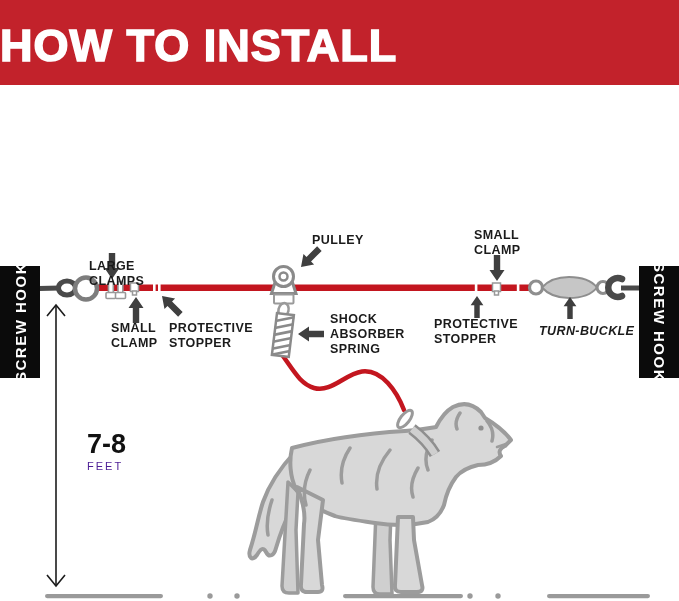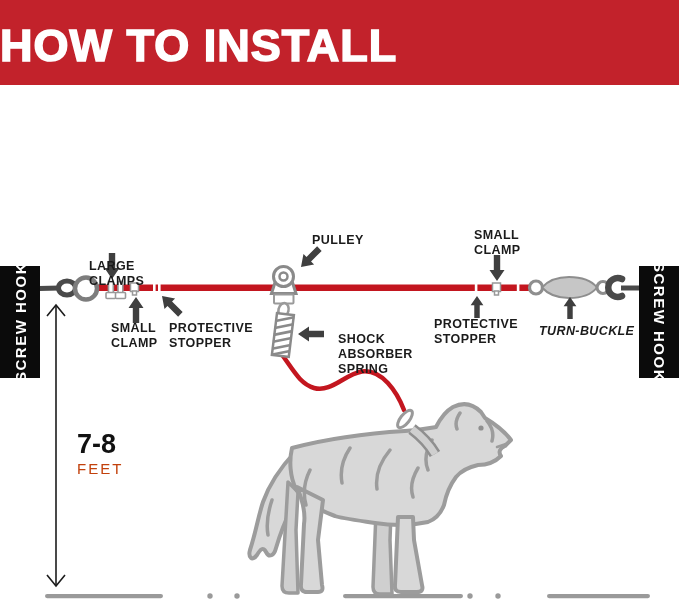--- a/index.html
+++ b/index.html
@@ -22,21 +22,21 @@
   .anchor span{color:#fff;font-weight:bold;font-size:15px;letter-spacing:1.5px;
                writing-mode:vertical-rl;white-space:nowrap;}
   .anchor.left span{transform:rotate(180deg);}
 
   
   .lbl{position:absolute;font-size:12.5px;font-weight:bold;color:#1b1b1b;
        letter-spacing:.4px;line-height:1.18;white-space:pre-line;}
 
   .feet{position:absolute;left:72px;top:429px;display:flex;align-items:baseline;flex-direction:column;}
   .feet .val{font-size:27px;font-weight:bold;color:#111;letter-spacing:0;}
-  .feet .unit{font-size:15px;color:#c2410c;letter-spacing:2px;margin-left:5px;}
+  .feet .unit{font-size:11px;color:#4c1d95;letter-spacing:2px;margin-left:15px;}
 
   svg{position:absolute;left:0;top:0;}
 </style>
 </head>
 <body>
 
 <div class="stage">
 
   <div class="header">
     <div class="title">HOW TO INSTALL</div>
@@ -186,21 +186,21 @@
 
   <div class="lbl" style="left:89px;top:247px;margin-top:12px;">LARGE
 CLAMPS</div>
   <div class="lbl" style="left:312px;top:233px;">PULLEY</div>
   <div class="lbl" style="left:474px;top:228px;">SMALL
 CLAMP</div>
   <div class="lbl" style="left:111px;top:321px;">SMALL
 CLAMP</div>
   <div class="lbl" style="left:169px;top:321px;">PROTECTIVE
 STOPPER</div>
-  <div class="lbl" style="left:338px;top:312px;margin-top:20px;">SHOCK
+  <div class="lbl" style="left:330px;top:312px;">SHOCK
 ABSORBER
 SPRING</div>
   <div class="lbl" style="left:434px;top:317px;">PROTECTIVE
 STOPPER</div>
   <div class="lbl" style="left:539px;top:324px;font-style:italic;">TURN-BUCKLE</div>
 
   <div class="feet">
     <span class="val">7-8</span>
     <span class="unit">FEET</span>
   </div>

